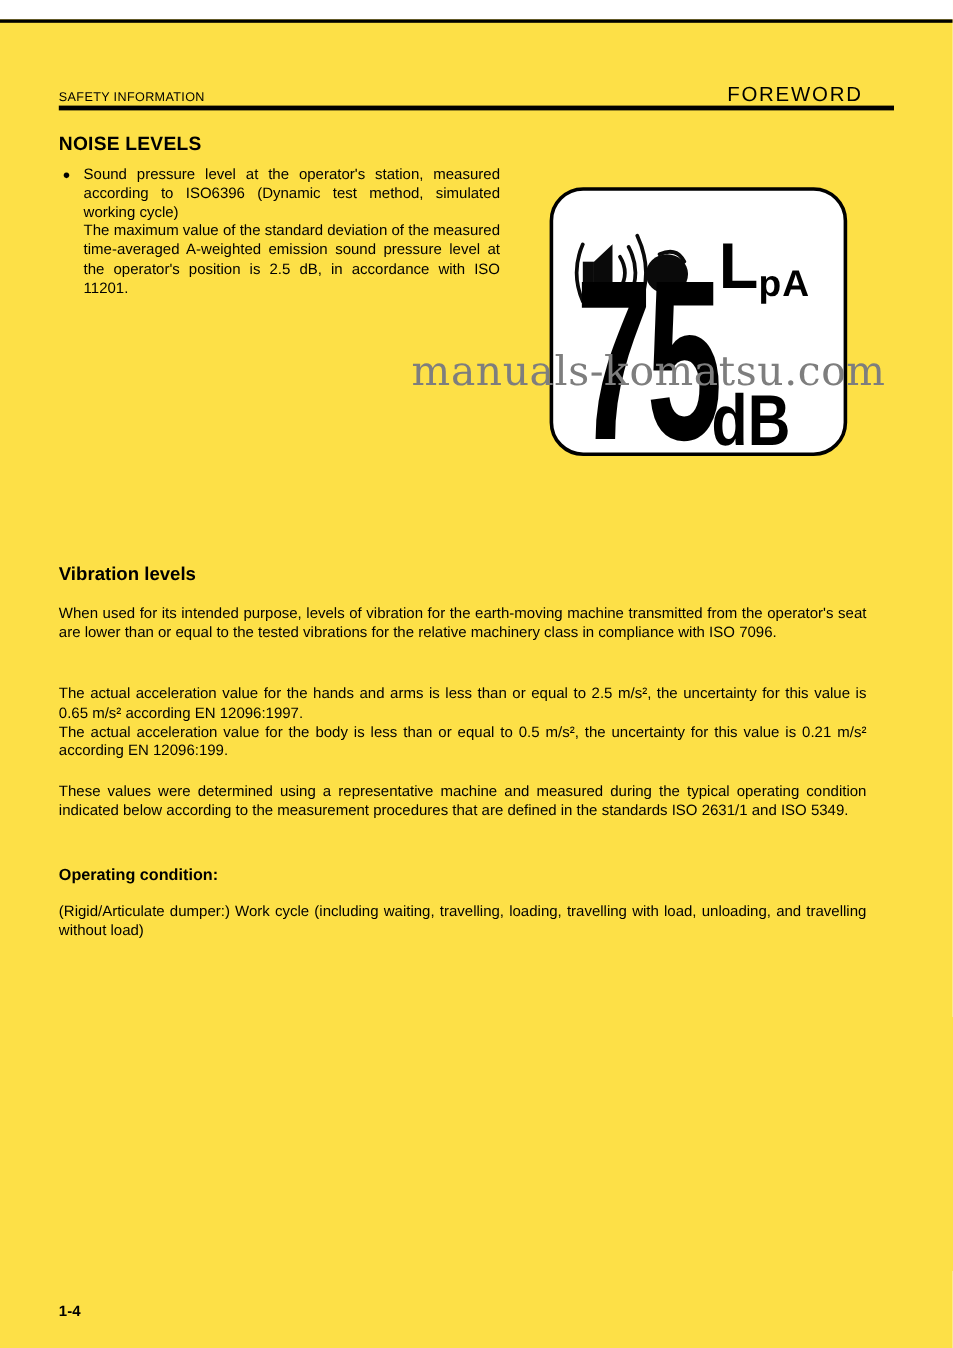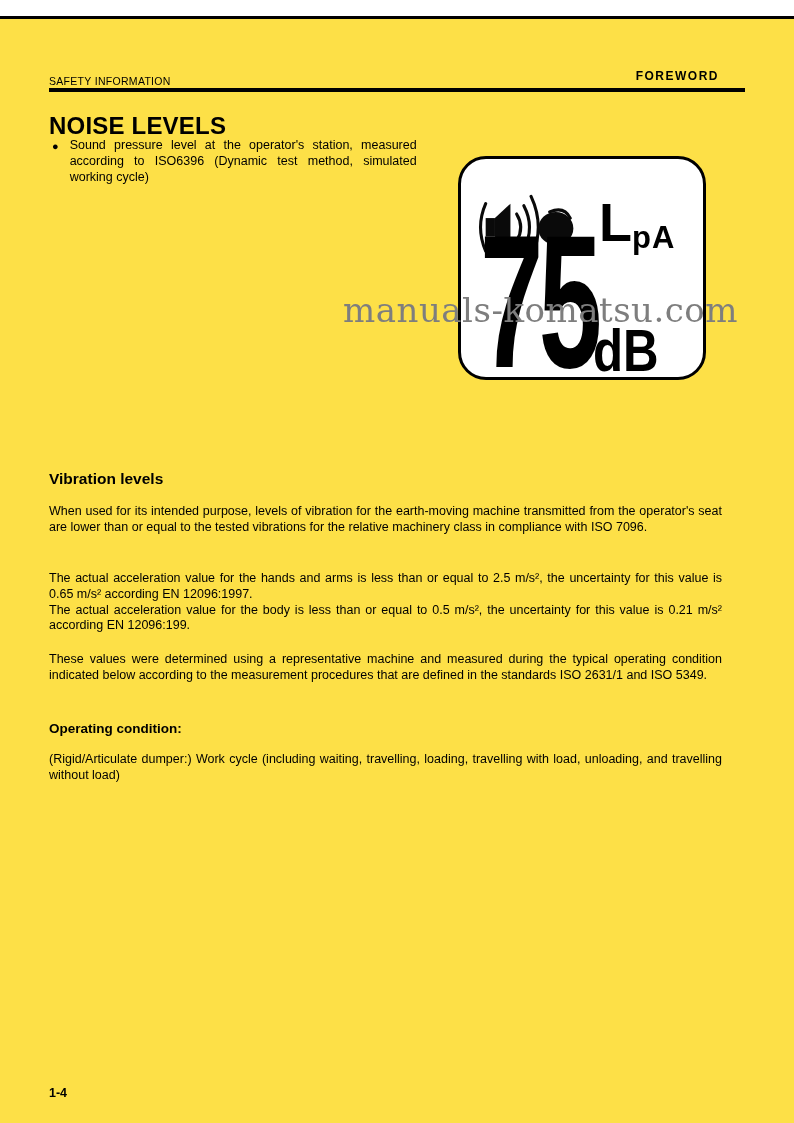--- a/index.html
+++ b/index.html
@@ -6,24 +6,24 @@
   html, body { background:#ffffff; }
   body { font-family:"Liberation Sans", sans-serif; color:#000; }
   .page {
     position:relative; width:794px; height:1123px;
     background:#fde047; overflow:hidden; margin:16px auto;
   }
   .scan-bar-top { position:absolute; top:0; left:0; width:794px; height:3px; background:#000; }
   .scan-bar-bottom { position:absolute; top:1117px; left:0; width:794px; height:6px; background:#000; }
 
   .hdr-left { position:absolute; left:49px; top:59px; font-size:10.5px; letter-spacing:.3px; }
-  .hdr-right { position:absolute; right:75px; top:53px; font-size:12px; letter-spacing:1.5px;font-weight:bold; }
+  .hdr-right { position:absolute; right:75px; top:53px; font-size:17px; letter-spacing:1.5px; }
   .rule { position:absolute; left:49px; top:72px; width:696px; height:4px; background:#000; }
 
-  .noise-title { position:absolute; left:49px; top:96px; font-size:24px; font-weight:700; letter-spacing:.2px; }
+  .noise-title { position:absolute; left:49px; top:96px; font-size:16px; font-weight:700; letter-spacing:.2px; }
 
   .bullet-item { position:absolute; left:52px; top:122px; width:374px; display:flex; }
   .bullet-marker { font-size:11px; line-height:16px; margin-right:11px; }
   .bullet-text { width:347px; font-size:12.5px; line-height:15.8px; text-align:justify; }
   .bullet-text p { margin:0; }
 
   .noise-box {
     position:absolute; left:458px; top:140px; width:248px; height:224px;
     border:3px solid #000; border-radius:28px; background:#fff;
   }
@@ -71,20 +71,21 @@
   <span class="hdr-left">SAFETY INFORMATION</span>
   <span class="hdr-right">FOREWORD</span>
   <div class="rule"></div>
 
   <h1 class="noise-title">NOISE LEVELS</h1>
 
   <div class="bullet-item">
     <span class="bullet-marker">●</span>
     <div class="bullet-text">
       <p>Sound pressure level at the operator's station, measured according to ISO6396 (Dynamic test method, simulated working cycle)</p>
+      <p>The maximum value of the standard deviation of the measured time-averaged A-weighted emission sound pressure level at the operator's position is 2.5 dB, in accordance with ISO 11201.</p>
     </div>
   </div>
 
   <div class="noise-box">
     <span class="noise-icon">
       <svg viewBox="0 0 100 95" width="104" height="98" aria-hidden="true">
         <g stroke="#0a0a0a" fill="none" stroke-width="3" stroke-linecap="round">
           <path d="M8 20 Q-2 43 8 66"></path>
           <path d="M38 30 Q46 43 38 56"></path>
           <path d="M45 22 Q56 43 45 64"></path>

